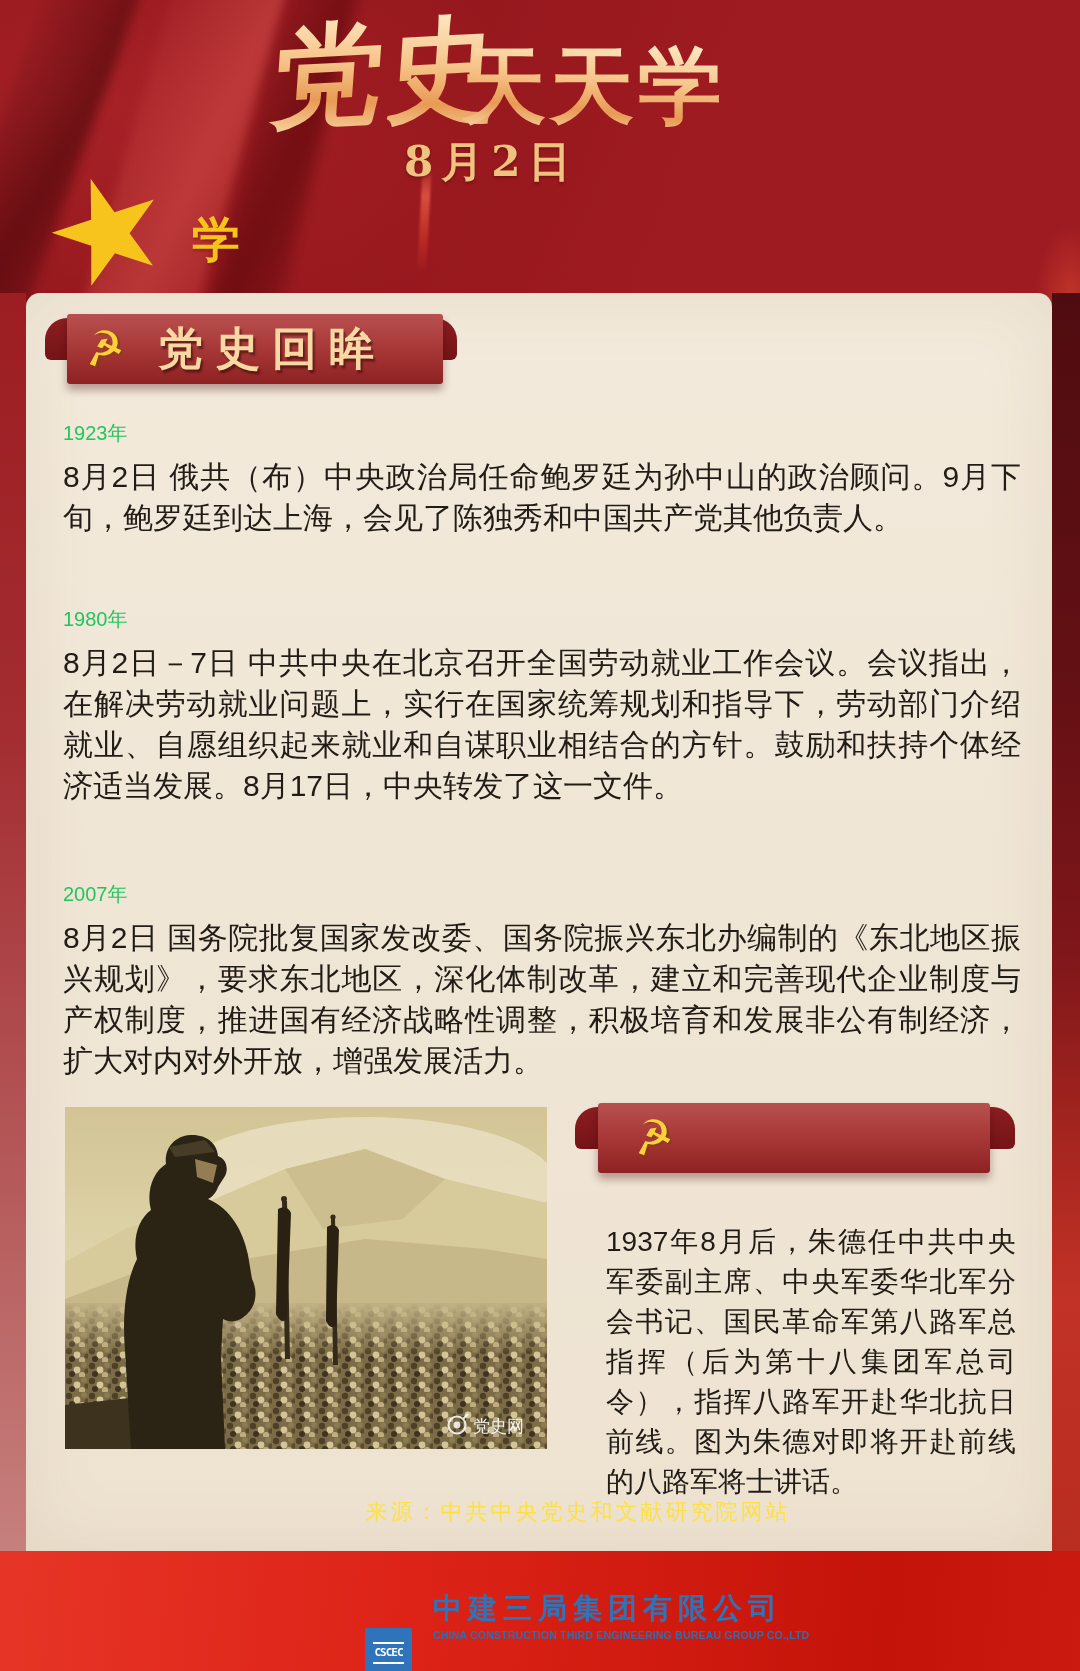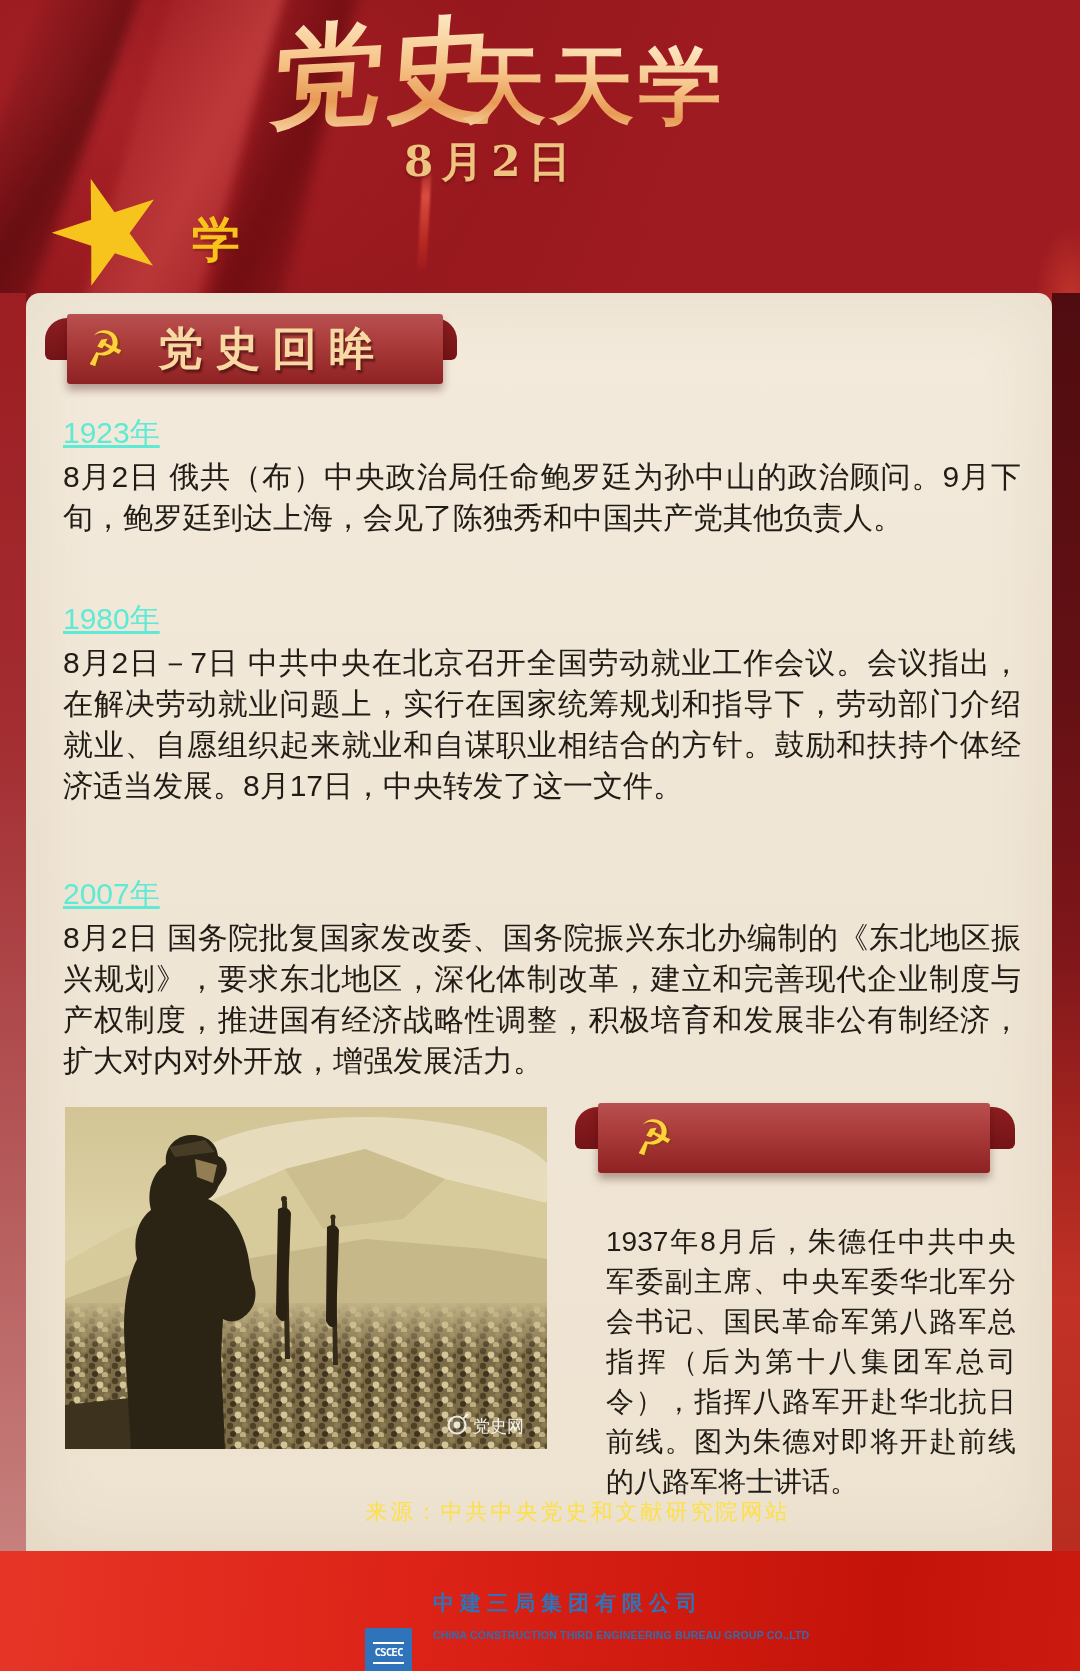--- a/index.html
+++ b/index.html
@@ -73,39 +73,39 @@
     background:linear-gradient(180deg,#b85050 0%,#a93a39 45%,#8e2122 100%);
     border-radius:3px;box-shadow:0 6px 9px rgba(60,10,10,.35);
     display:flex;align-items:center;justify-content:center;}
   .emblem{position:absolute;left:16px;top:6px;font-size:46px;line-height:56px;color:#ffd23c;
     transform:rotate(-12deg);text-shadow:2px 2px 0 rgba(120,70,0,.55);
     font-family:"DejaVu Sans",sans-serif;}
   .ribbon-label{font-size:45px;font-weight:bold;color:#f8d9a4;letter-spacing:12px;
     text-shadow:2px 3px 2px rgba(60,10,10,.6);padding-left:34px;}
 
   
-  .entry-year{font-size:30px;color:#5eead4;z-index:4;line-height:34px;text-decoration:underline;}
+  .entry-year{font-size:20px;color:#22c55e;z-index:4;line-height:34px;}
   .entry-body{font-size:30px;color:#211c16;z-index:4;line-height:41px;text-align:justify;width:958px;}
   .moment-caption{left:598px;top:1222px;width:410px;font-size:28px;color:#211c16;
     line-height:40px;text-align:justify;z-index:4;margin-left:8px;}
 
   
   .photo{left:65px;top:1107px;width:482px;height:342px;z-index:4;}
 
   
   .source{left:78px;top:1497px;width:1000px;text-align:center;font-size:22px;
     letter-spacing:3px;color:#fde047;z-index:4;}
   .footer{left:0;top:1551px;width:1080px;height:120px;z-index:5;
     background:linear-gradient(95deg,#e63526 0%,#dd2317 38%,#c41309 82%,#cb1a10 100%);}
   .logo{position:absolute;left:365px;top:37px;width:47px;height:50px;background:#2f74ba;
     display:flex;align-items:center;justify-content:center;border-radius:2px;margin-top:40px;}
   .logo-mark{color:#ffffff;font-family:"DejaVu Sans Mono",monospace;font-weight:bold;
     font-size:11px;letter-spacing:-1px;border-top:2px solid #fff;border-bottom:2px solid #fff;
     padding:3px 1px;line-height:12px;}
-  .company-cn{position:absolute;left:433px;top:38px;font-size:21px;font-weight:bold;
+  .company-cn{position:absolute;left:433px;top:38px;font-size:29px;font-weight:bold;
     color:#2e74b9;letter-spacing:6px;}
   .company-en{position:absolute;left:433px;top:78px;font-size:10.5px;font-weight:bold;
     color:#2f6fb0;letter-spacing:0.2px;}
 </style>
 </head>
 <body>
 
 <div class="abs bg"></div>
 <div class="abs flag-fold-1"></div>
 <div class="abs flag-fold-2"></div>

